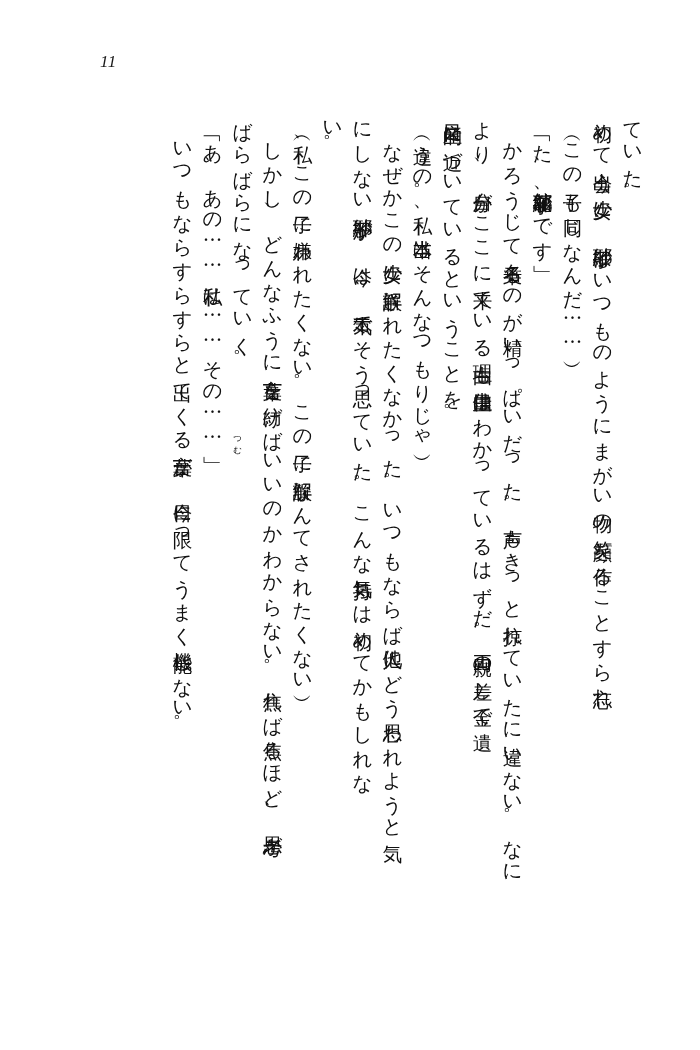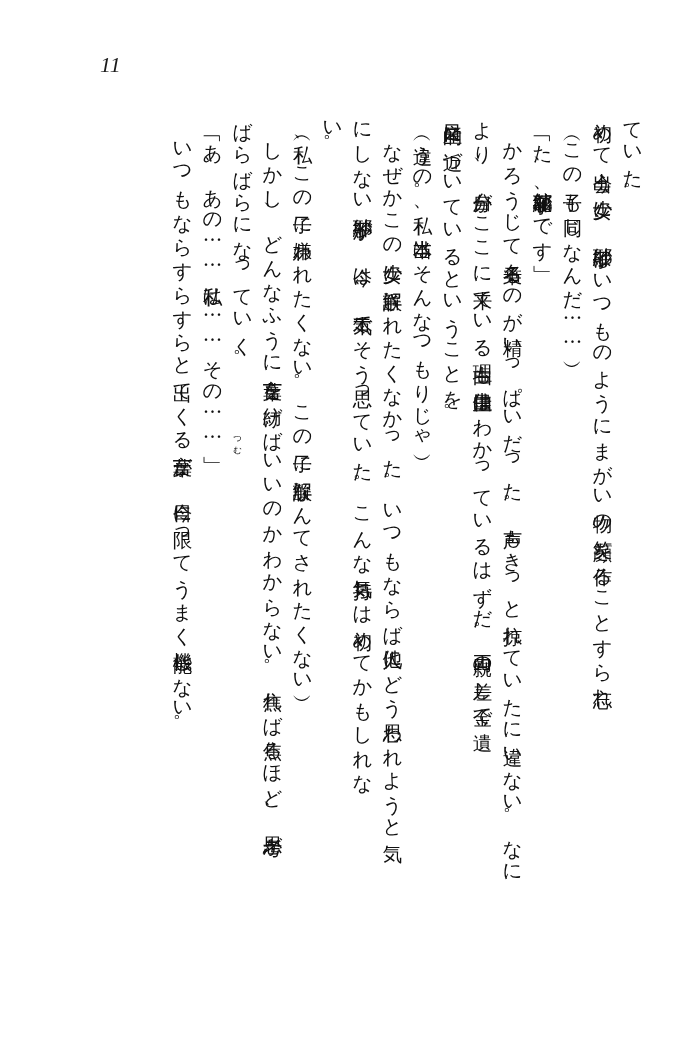--- a/index.html
+++ b/index.html
@@ -16,21 +16,21 @@
     overflow: hidden;
   }
 
   
   .page-number {
     position: absolute;
     top: 52px;
     left: 100px;
     font-family: "Liberation Serif", "DejaVu Serif", serif;
     font-style: italic;
-    font-size: 22px;
+    font-size: 17px;
     color: #1a1a1a;
     letter-spacing: 0.5px;
     text-align: right;
   }
 
   
   .page-body {
     position: absolute;
     top: 108px;
     right: 58px;

